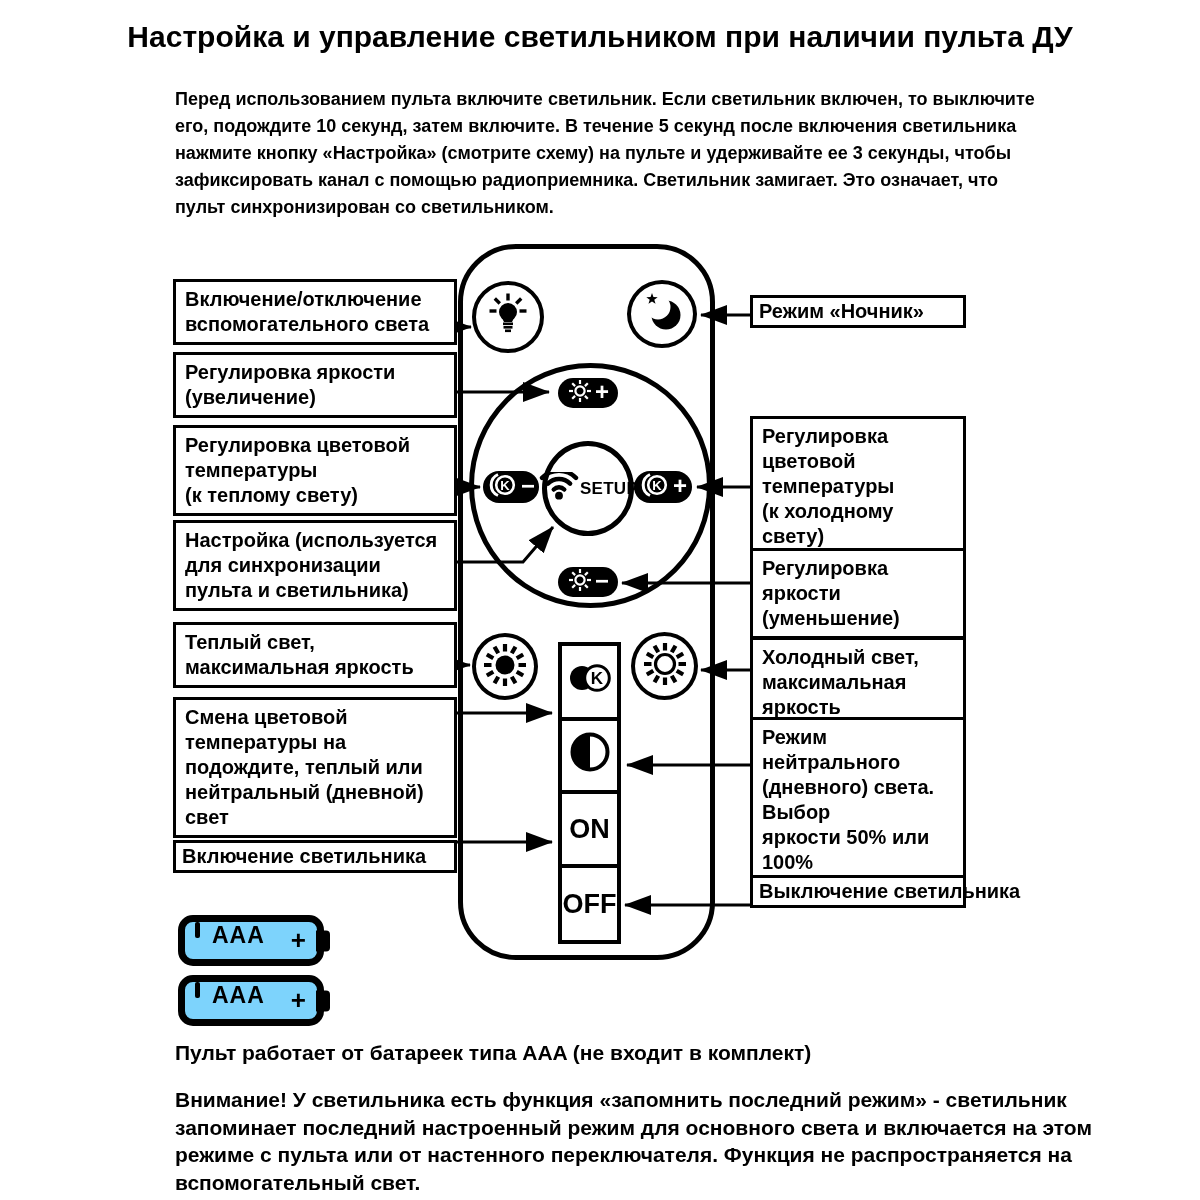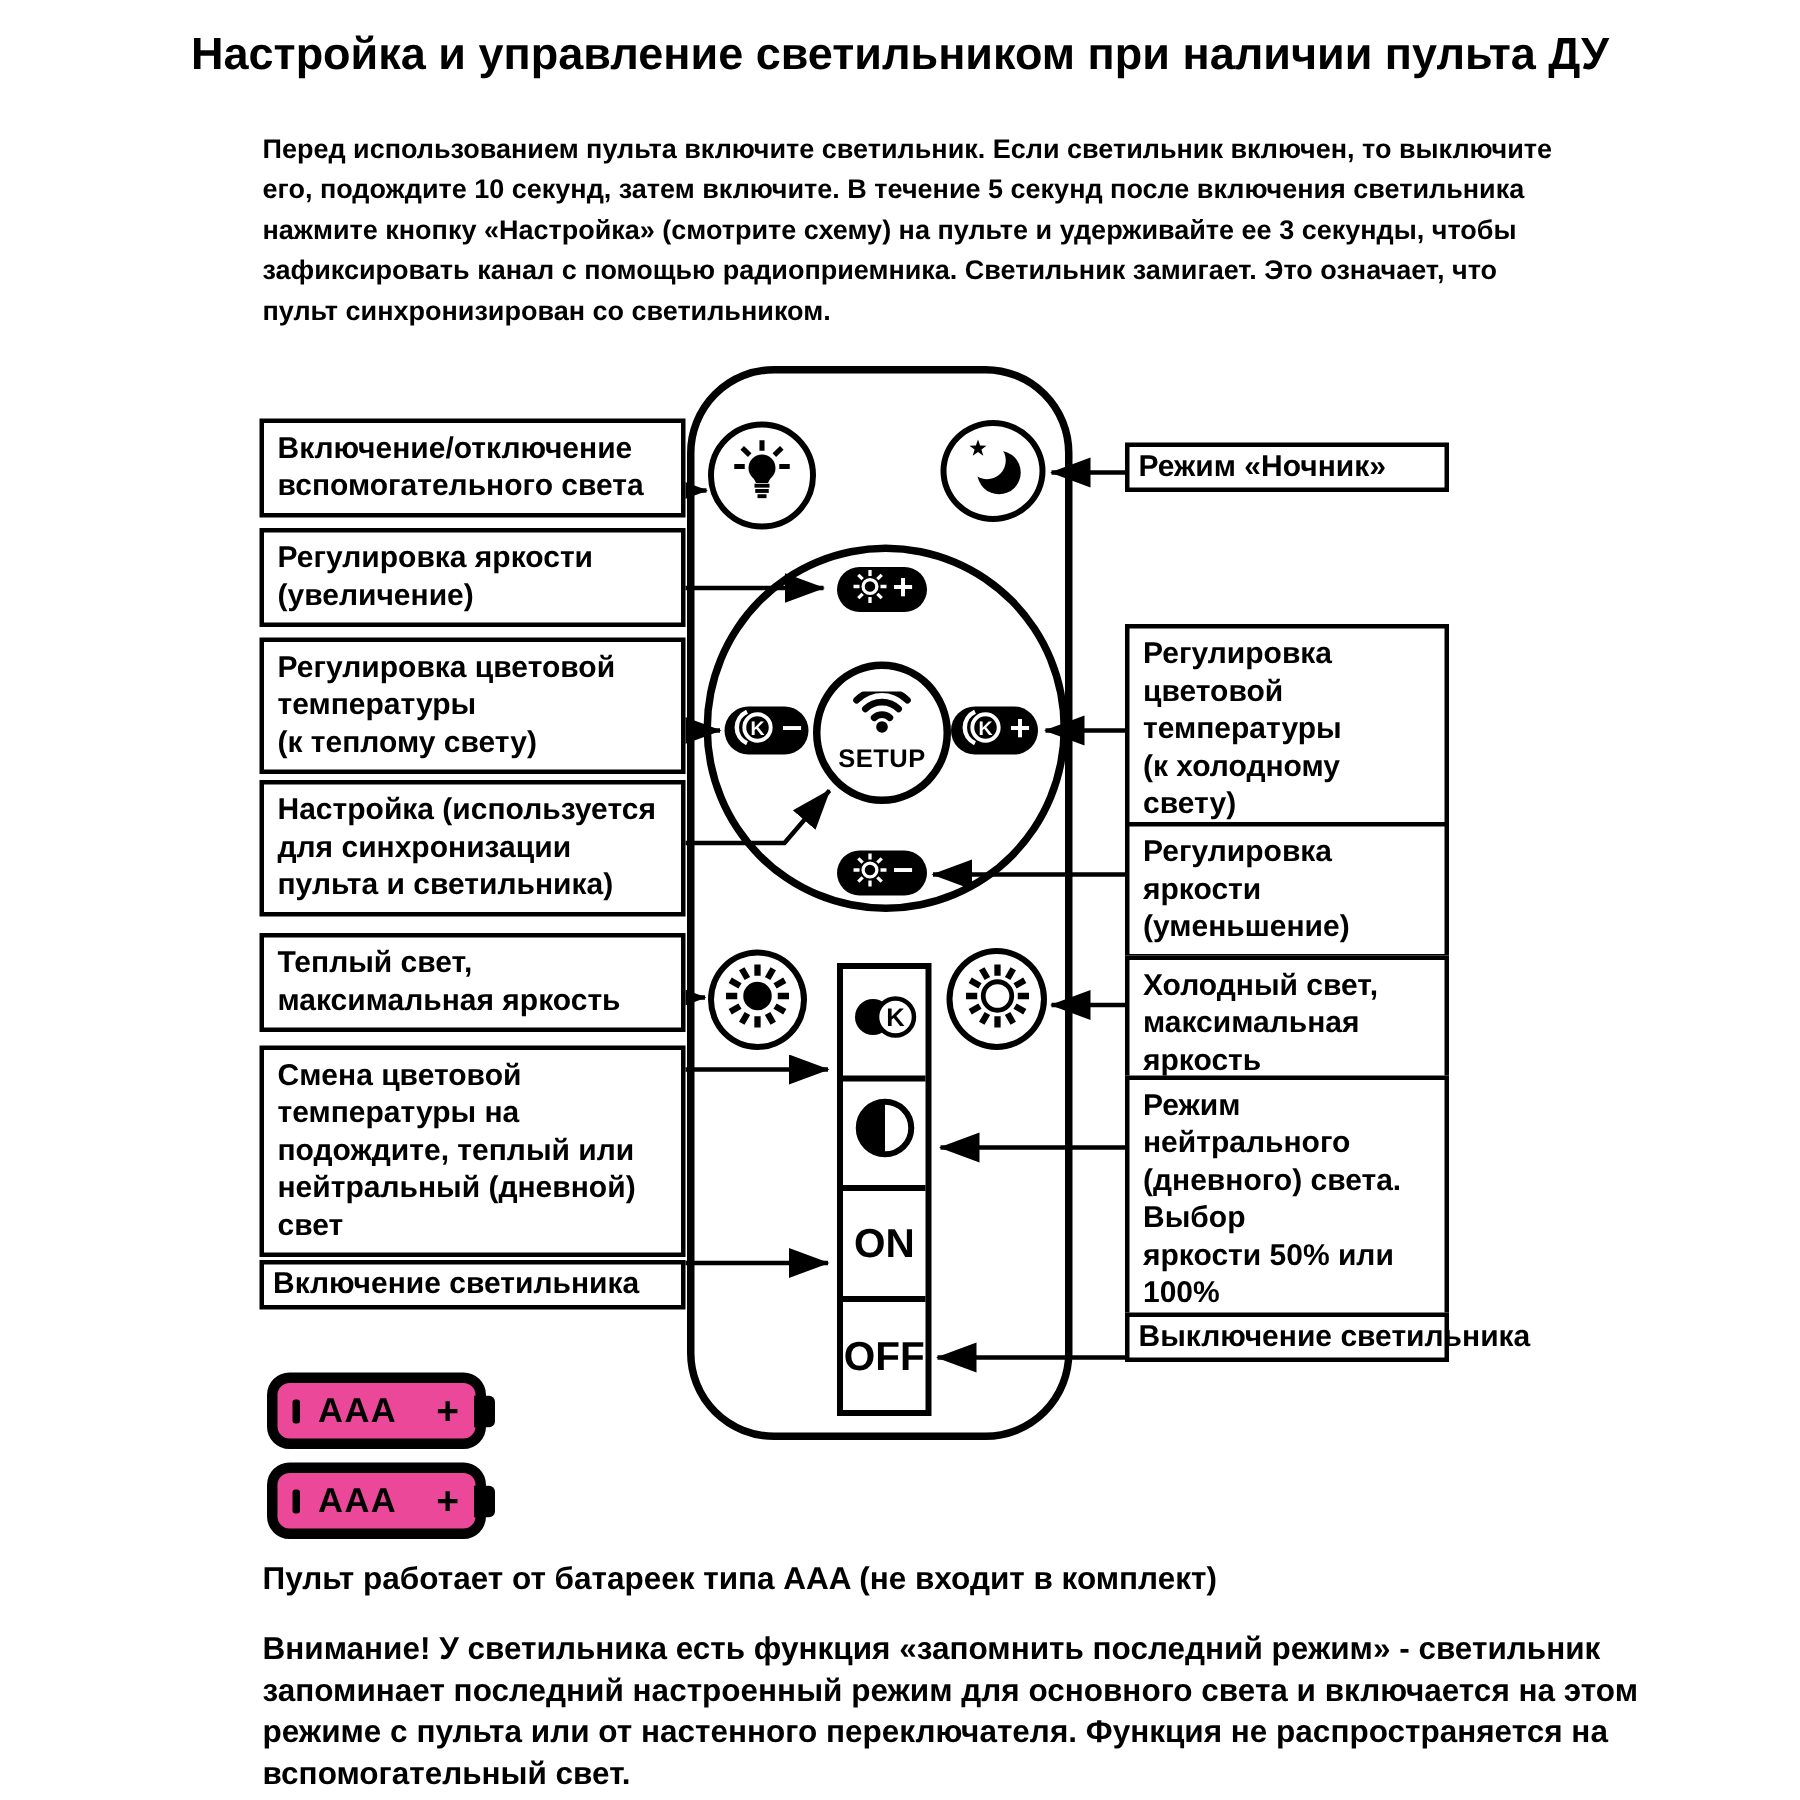--- a/index.html
+++ b/index.html
@@ -19,33 +19,33 @@
   .callout.left{left:173px;width:284px;}
   .callout.right{left:750px;width:216px;}
   
   .remote-body{left:458px;top:244px;width:257px;height:716px;border:5px solid #000;
                border-radius:58px;box-sizing:border-box;background:#fff;z-index:1;}
   .circle-btn{border:4px solid #000;border-radius:50%;box-sizing:border-box;background:#fff;
               display:flex;align-items:center;justify-content:center;z-index:2;}
   .ring{left:469px;top:363px;width:243px;height:245px;border:5px solid #000;border-radius:50%;
         box-sizing:border-box;z-index:1;}
   .setup-btn{left:542px;top:441px;width:92px;height:95px;border:5px solid #000;border-radius:50%;
-             box-sizing:border-box;background:#fff;display:flex;flex-direction:column;
+             box-sizing:border-box;background:#fff;display:flex;flex-direction:row;
              align-items:center;justify-content:center;z-index:2;}
   .setup-label{font-size:17px;letter-spacing:0.3px;margin-top:1px;}
   .pill{background:#000;border-radius:16px;display:flex;align-items:center;justify-content:center;
         gap:2px;z-index:2;}
   .pill .sign{color:#fff;font-size:24px;line-height:1;transform:translateY(-1px);}
   .col{left:558px;top:642px;width:63px;height:302px;border:4px solid #000;box-sizing:border-box;
        display:grid;grid-template-rows:75px 73px 74px 1fr;background:#fff;z-index:2;}
   .cell{display:flex;align-items:center;justify-content:center;font-size:27px;}
   .cell.b{border-bottom:4px solid #000;}
   
   .battery{left:178px;width:146px;height:51px;border:7px solid #000;border-radius:15px;
-           box-sizing:border-box;display:flex;align-items:center;background:#ec4899;}
+           box-sizing:border-box;display:flex;background:#7dd3fc;}
   .battery .contact{width:5px;height:16px;background:#000;border-radius:2px;margin-left:10px;}
   .battery .type{font-size:23px;letter-spacing:1px;margin-left:12px;}
   .battery .plus{position:absolute;right:11px;top:3px;font-size:26px;}
   .battery .tip{position:absolute;right:-13px;top:50%;transform:translateY(-50%);
                 width:14px;height:21px;background:#000;border-radius:0 4px 4px 0;}
   .arrows{left:0;top:0;z-index:3;pointer-events:none;}
 </style>
 </head>
 <body>
 

